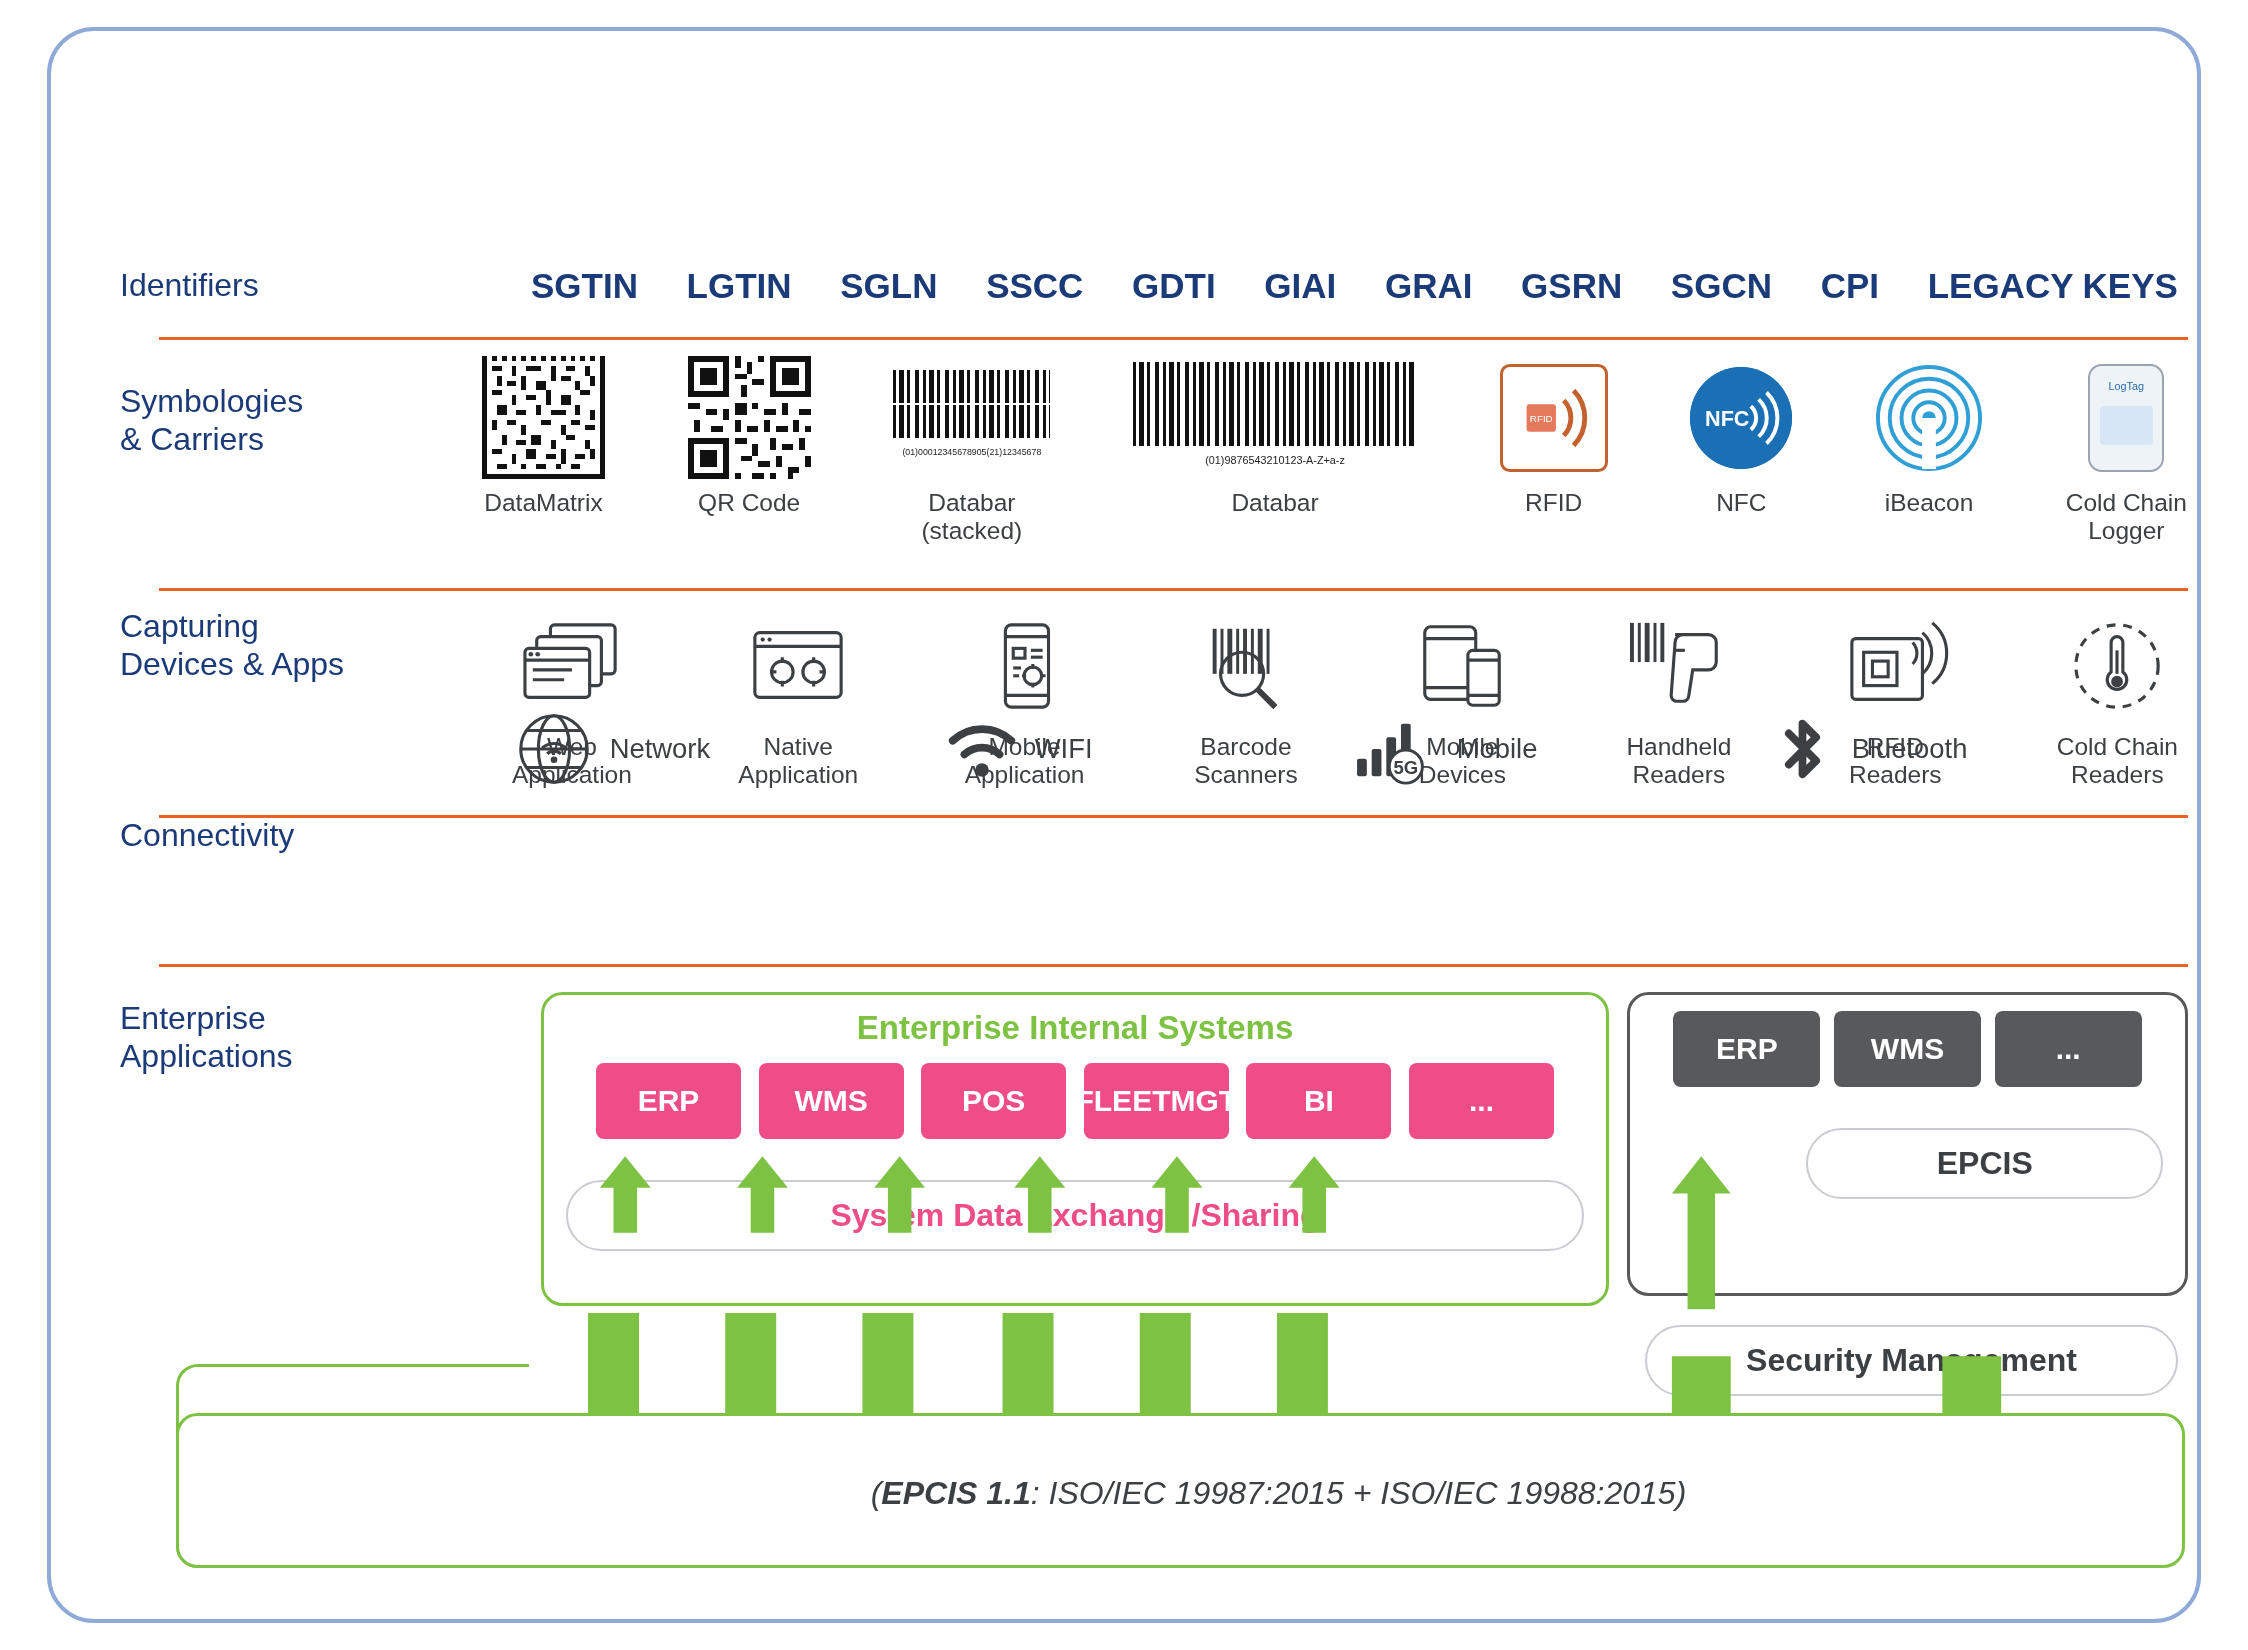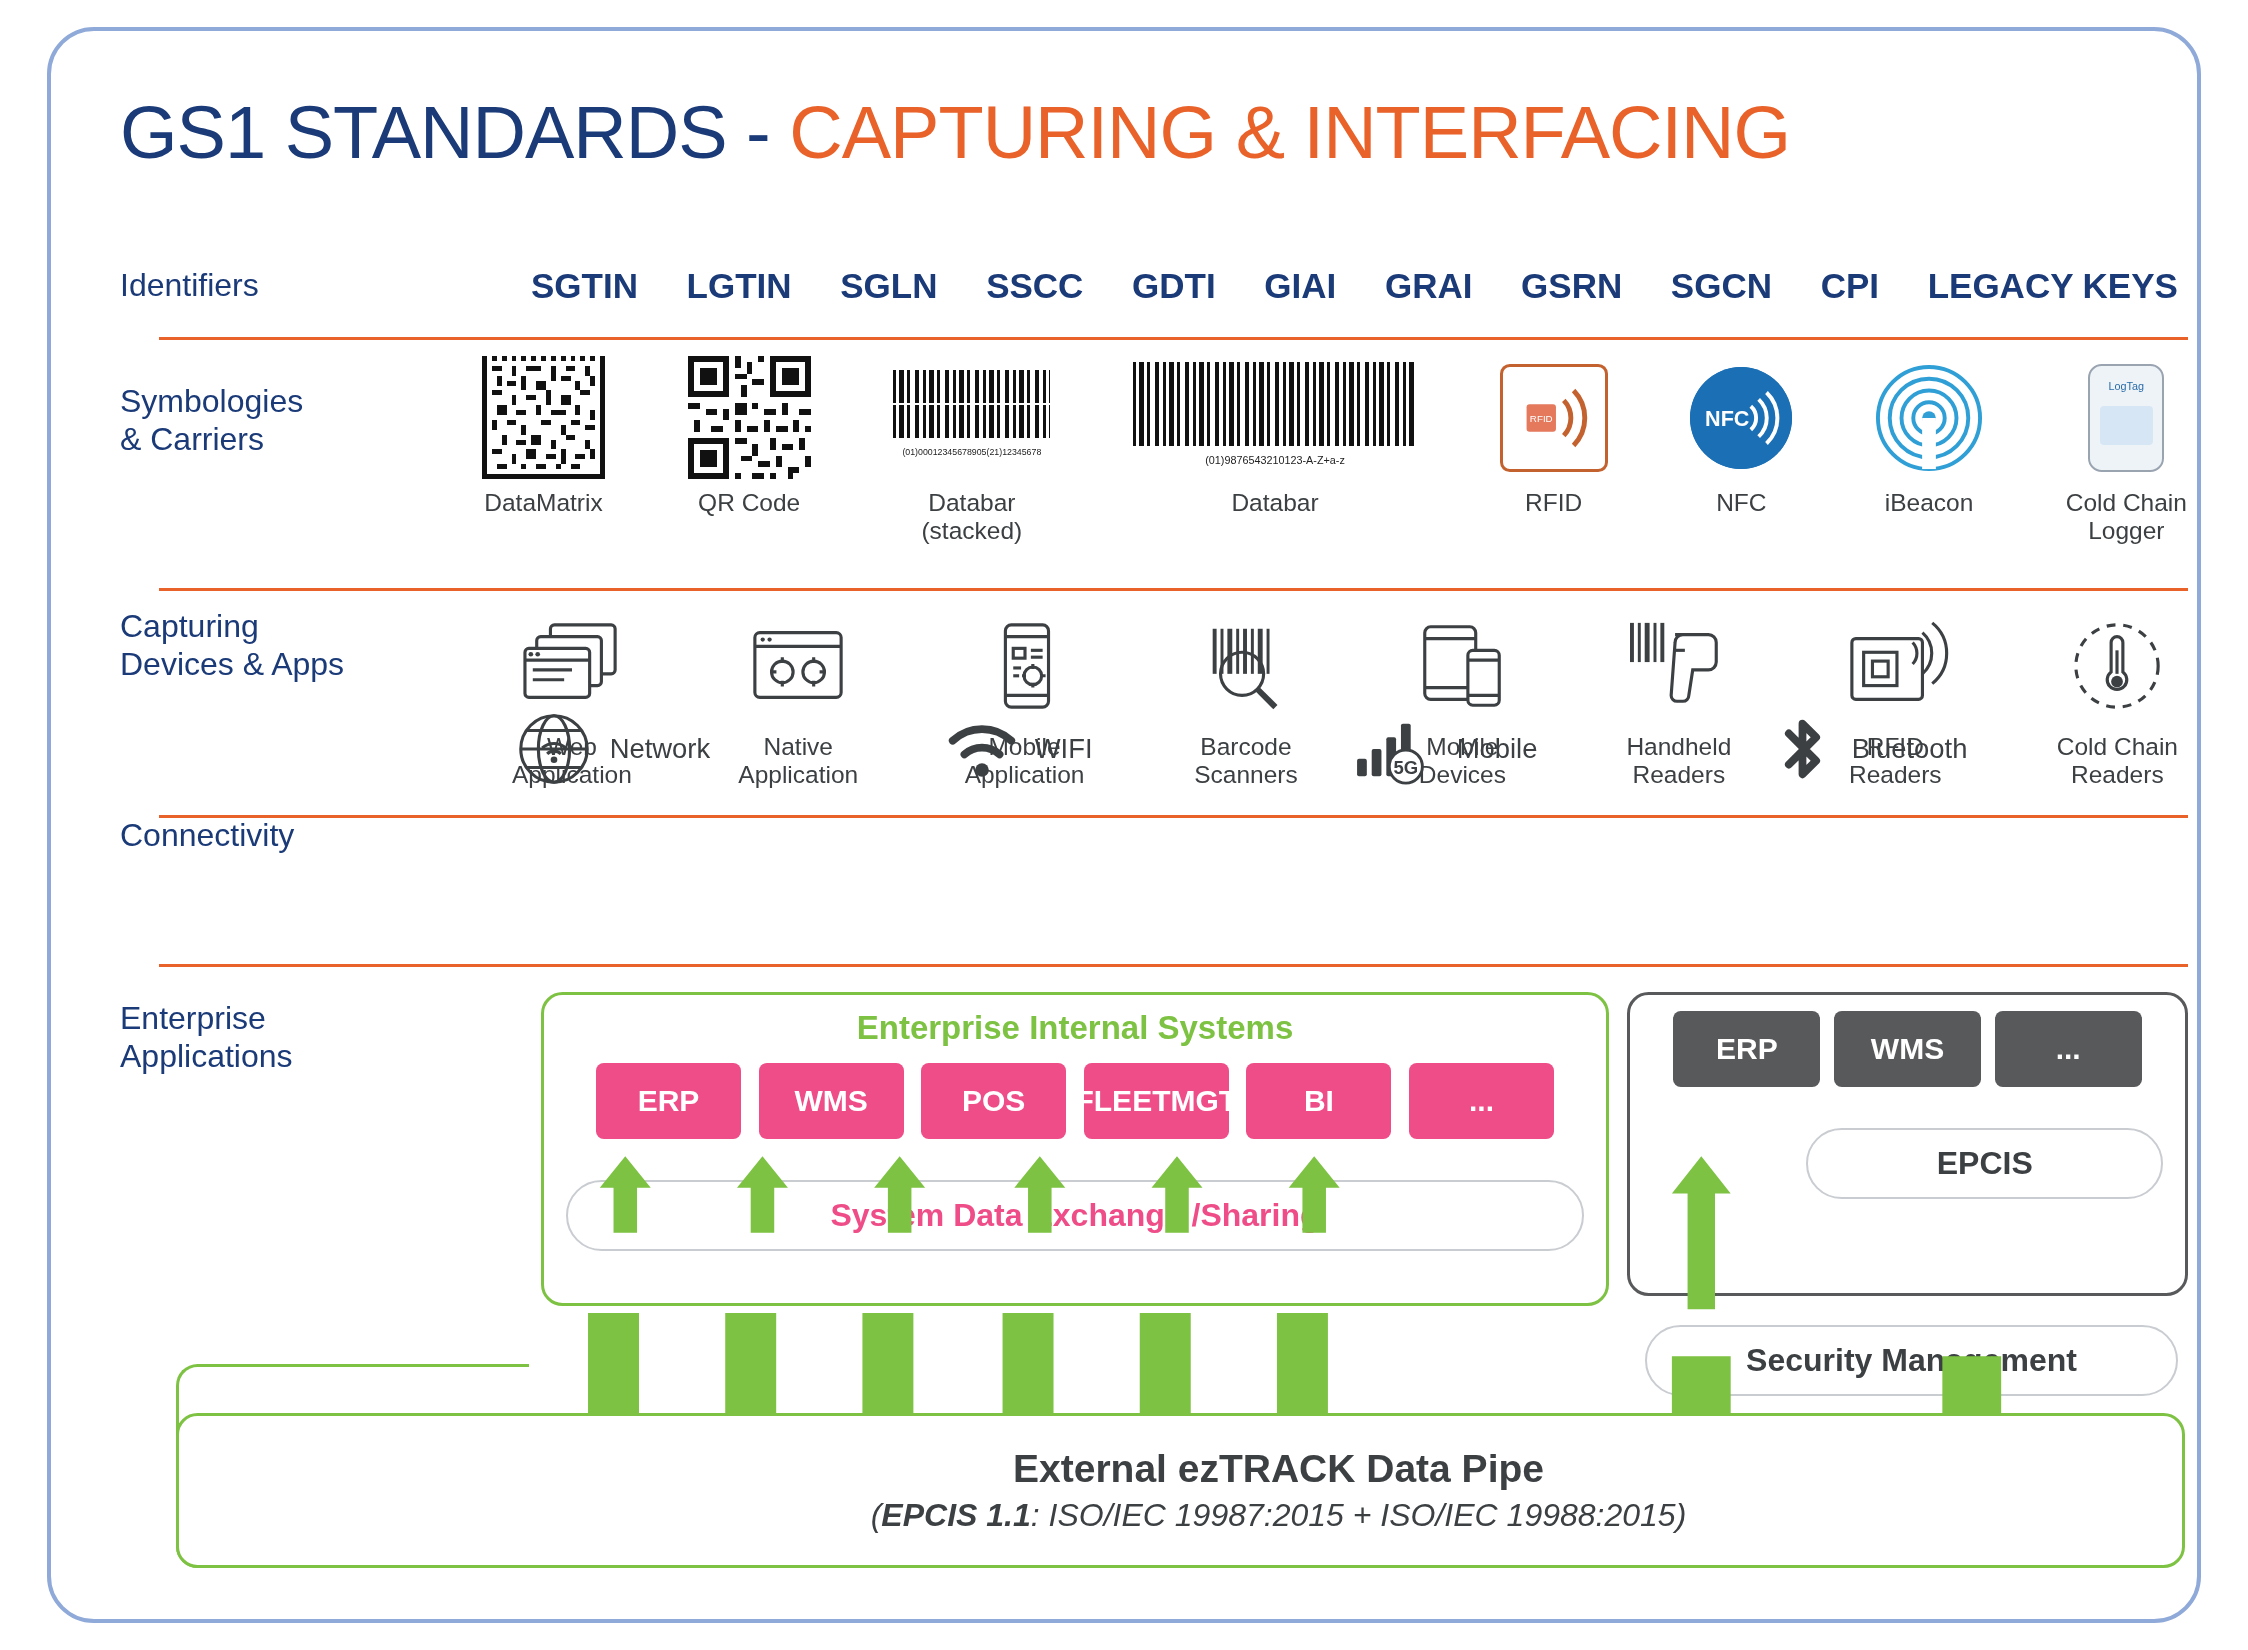--- a/index.html
+++ b/index.html
@@ -236,23 +236,20 @@
   .logo-ez { font-size: 43px; font-weight: bold; color: #1b3a78; letter-spacing: -1px;}
   .logo-ez .ez { color: #2f9fd6; }
 
   .arrow { position: absolute; }
 </style>
 </head>
 <body>
 
 <div class="frame">
 
-  <div class="title">
-    <span class="t1">GS1 STANDARDS - </span><span class="t2">CAPTURING &amp; INTERFACING</span>
-  </div>
 
   <div class="rowlabel" style="left:69px; top:235px;">Identifiers</div>
 
   <div class="rowlabel" style="left:69px; top:323px;margin-top:28px;">
     <div>Symbologies</div>
     <div>&amp; Carriers</div>
   </div>
 
   <div class="rowlabel" style="left:69px; top:576px;">
     <div>Capturing</div>
@@ -789,20 +786,19 @@
       <div>
         <span class="logo-cn">蹤橫網</span><span style="font-size:15.7px;color:#1b3a78;">®</span>
       </div>
       <div class="logo-ez">
         <span class="ez">ez</span><span>TRACK</span>
       </div>
     </div>
   </div>
 
   <div class="pipe" style="left:125px; top:1382px; width:2009px; height:155px; display:flex; flex-direction:column; justify-content:center;">
-    <div class="pipe-title" style="margin-left:196px;">External ezTRACK Data Pipe</div>
     <div class="pipe-sub" style="margin-left:196px;">
       <span>(</span><b>EPCIS 1.1</b><span>: ISO/IEC 19987:2015 + ISO/IEC 19988:2015)</span>
     </div>
   </div>
 
 </div>
 
 
 </body></html>

